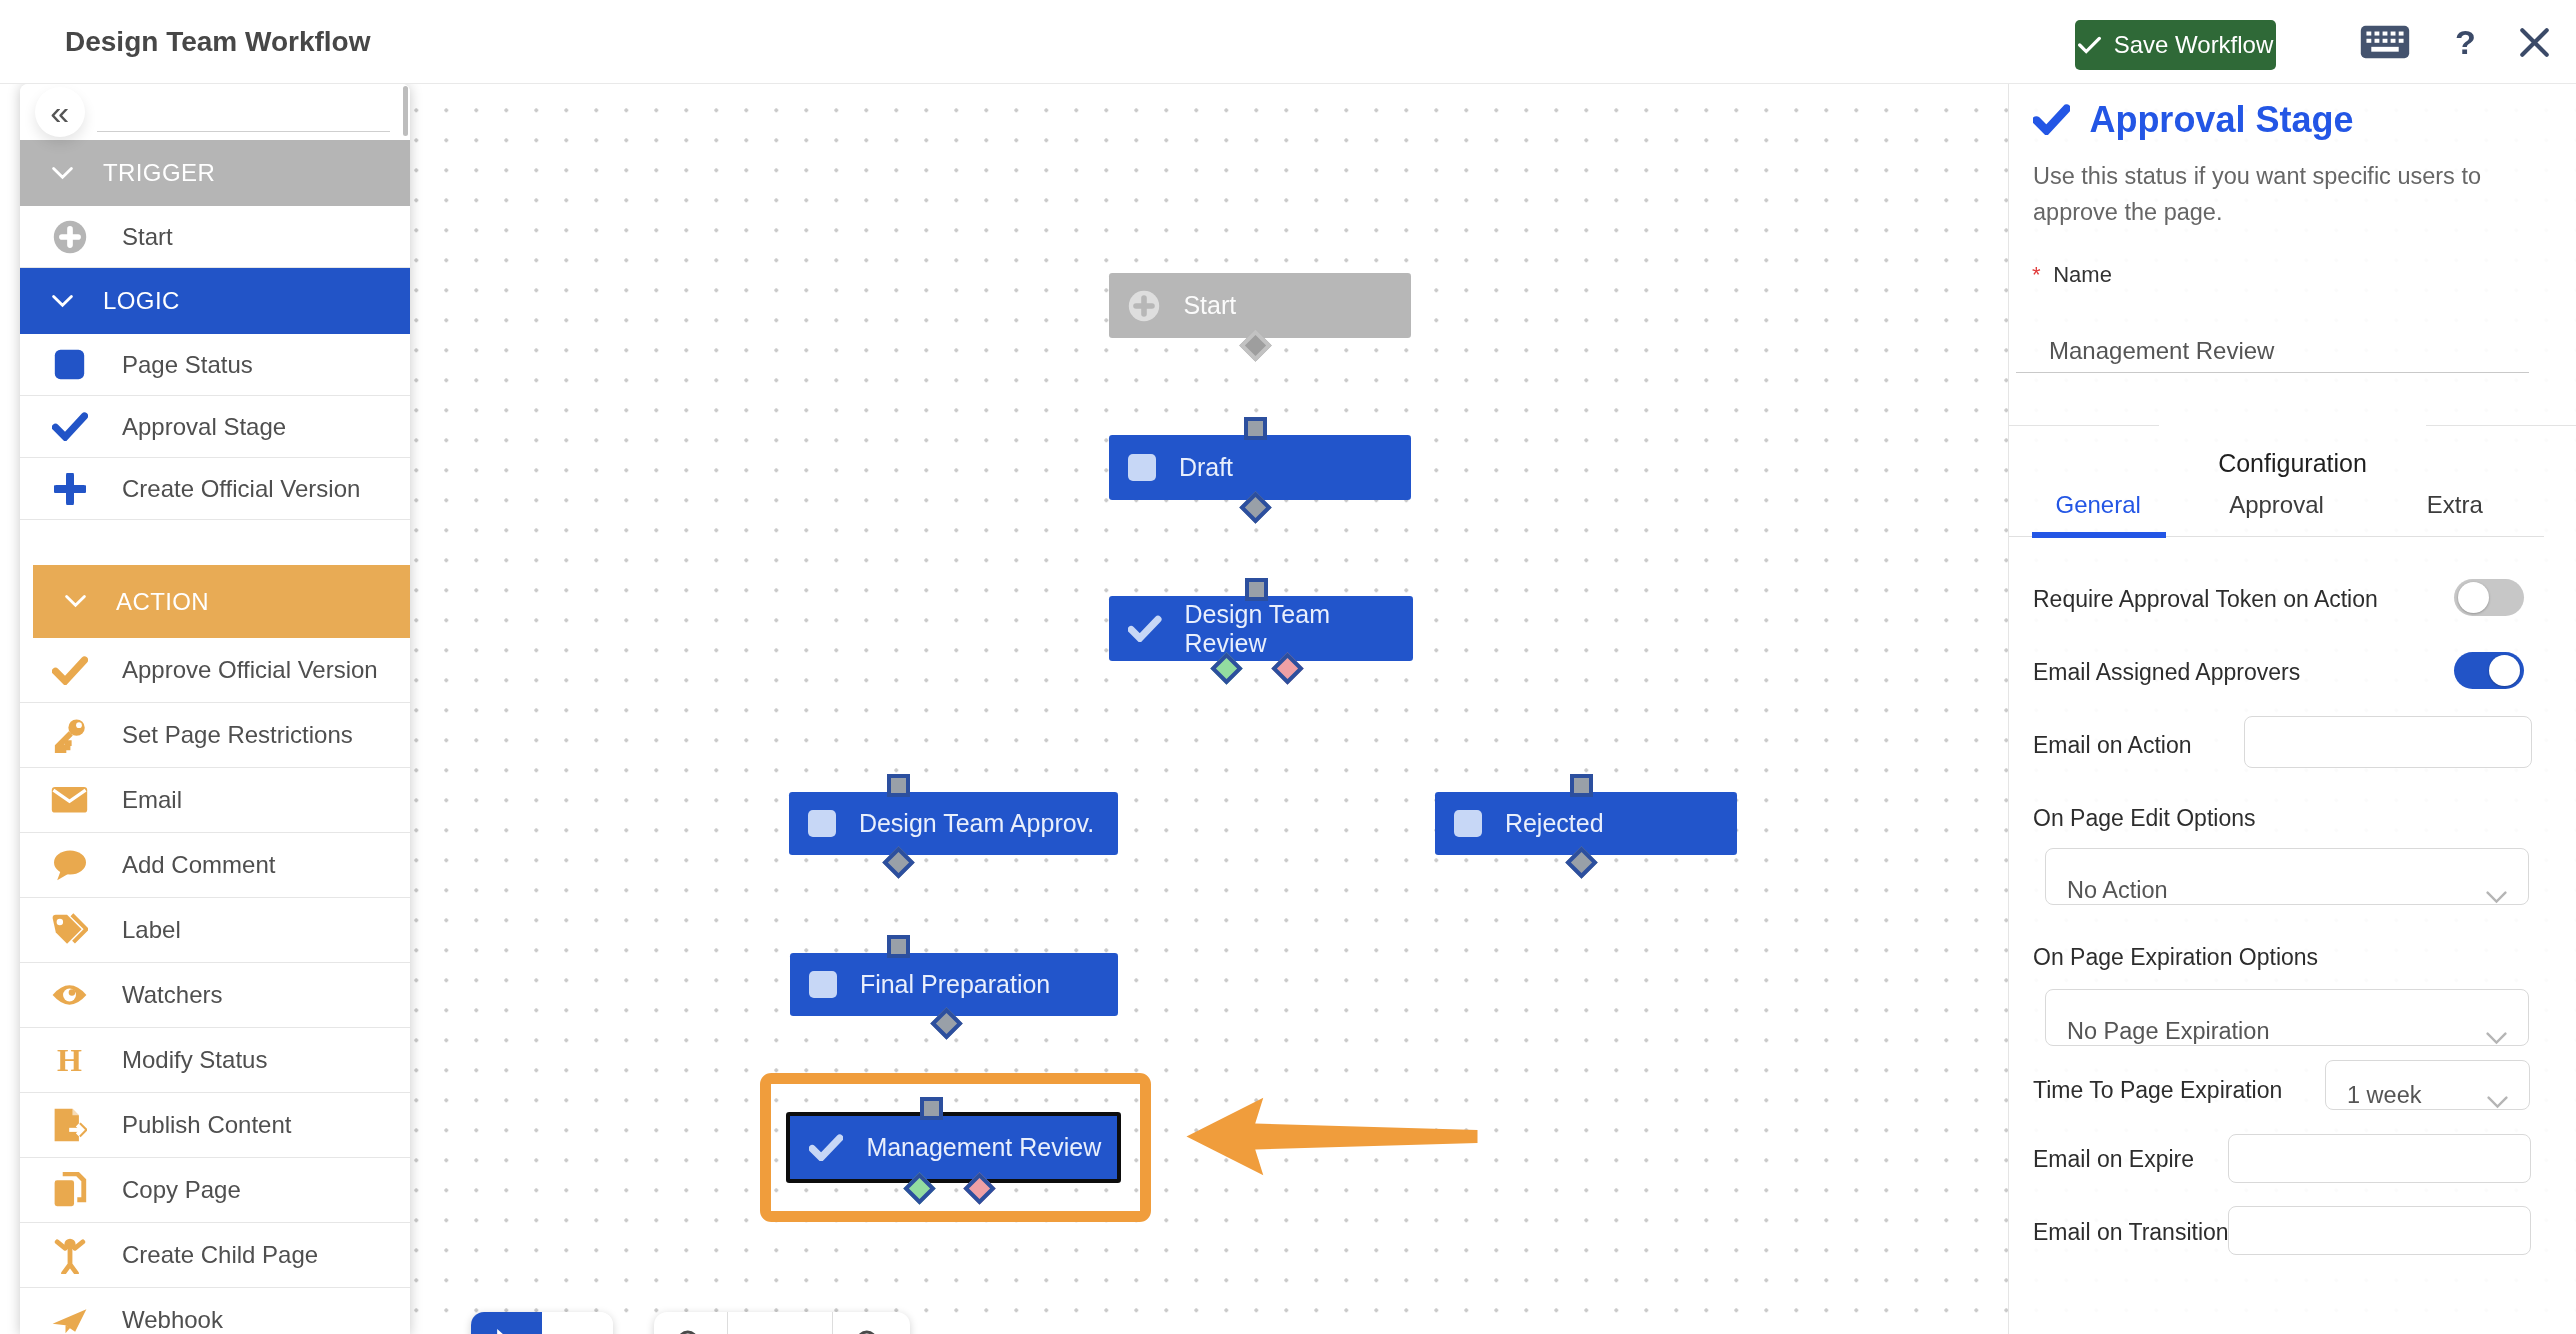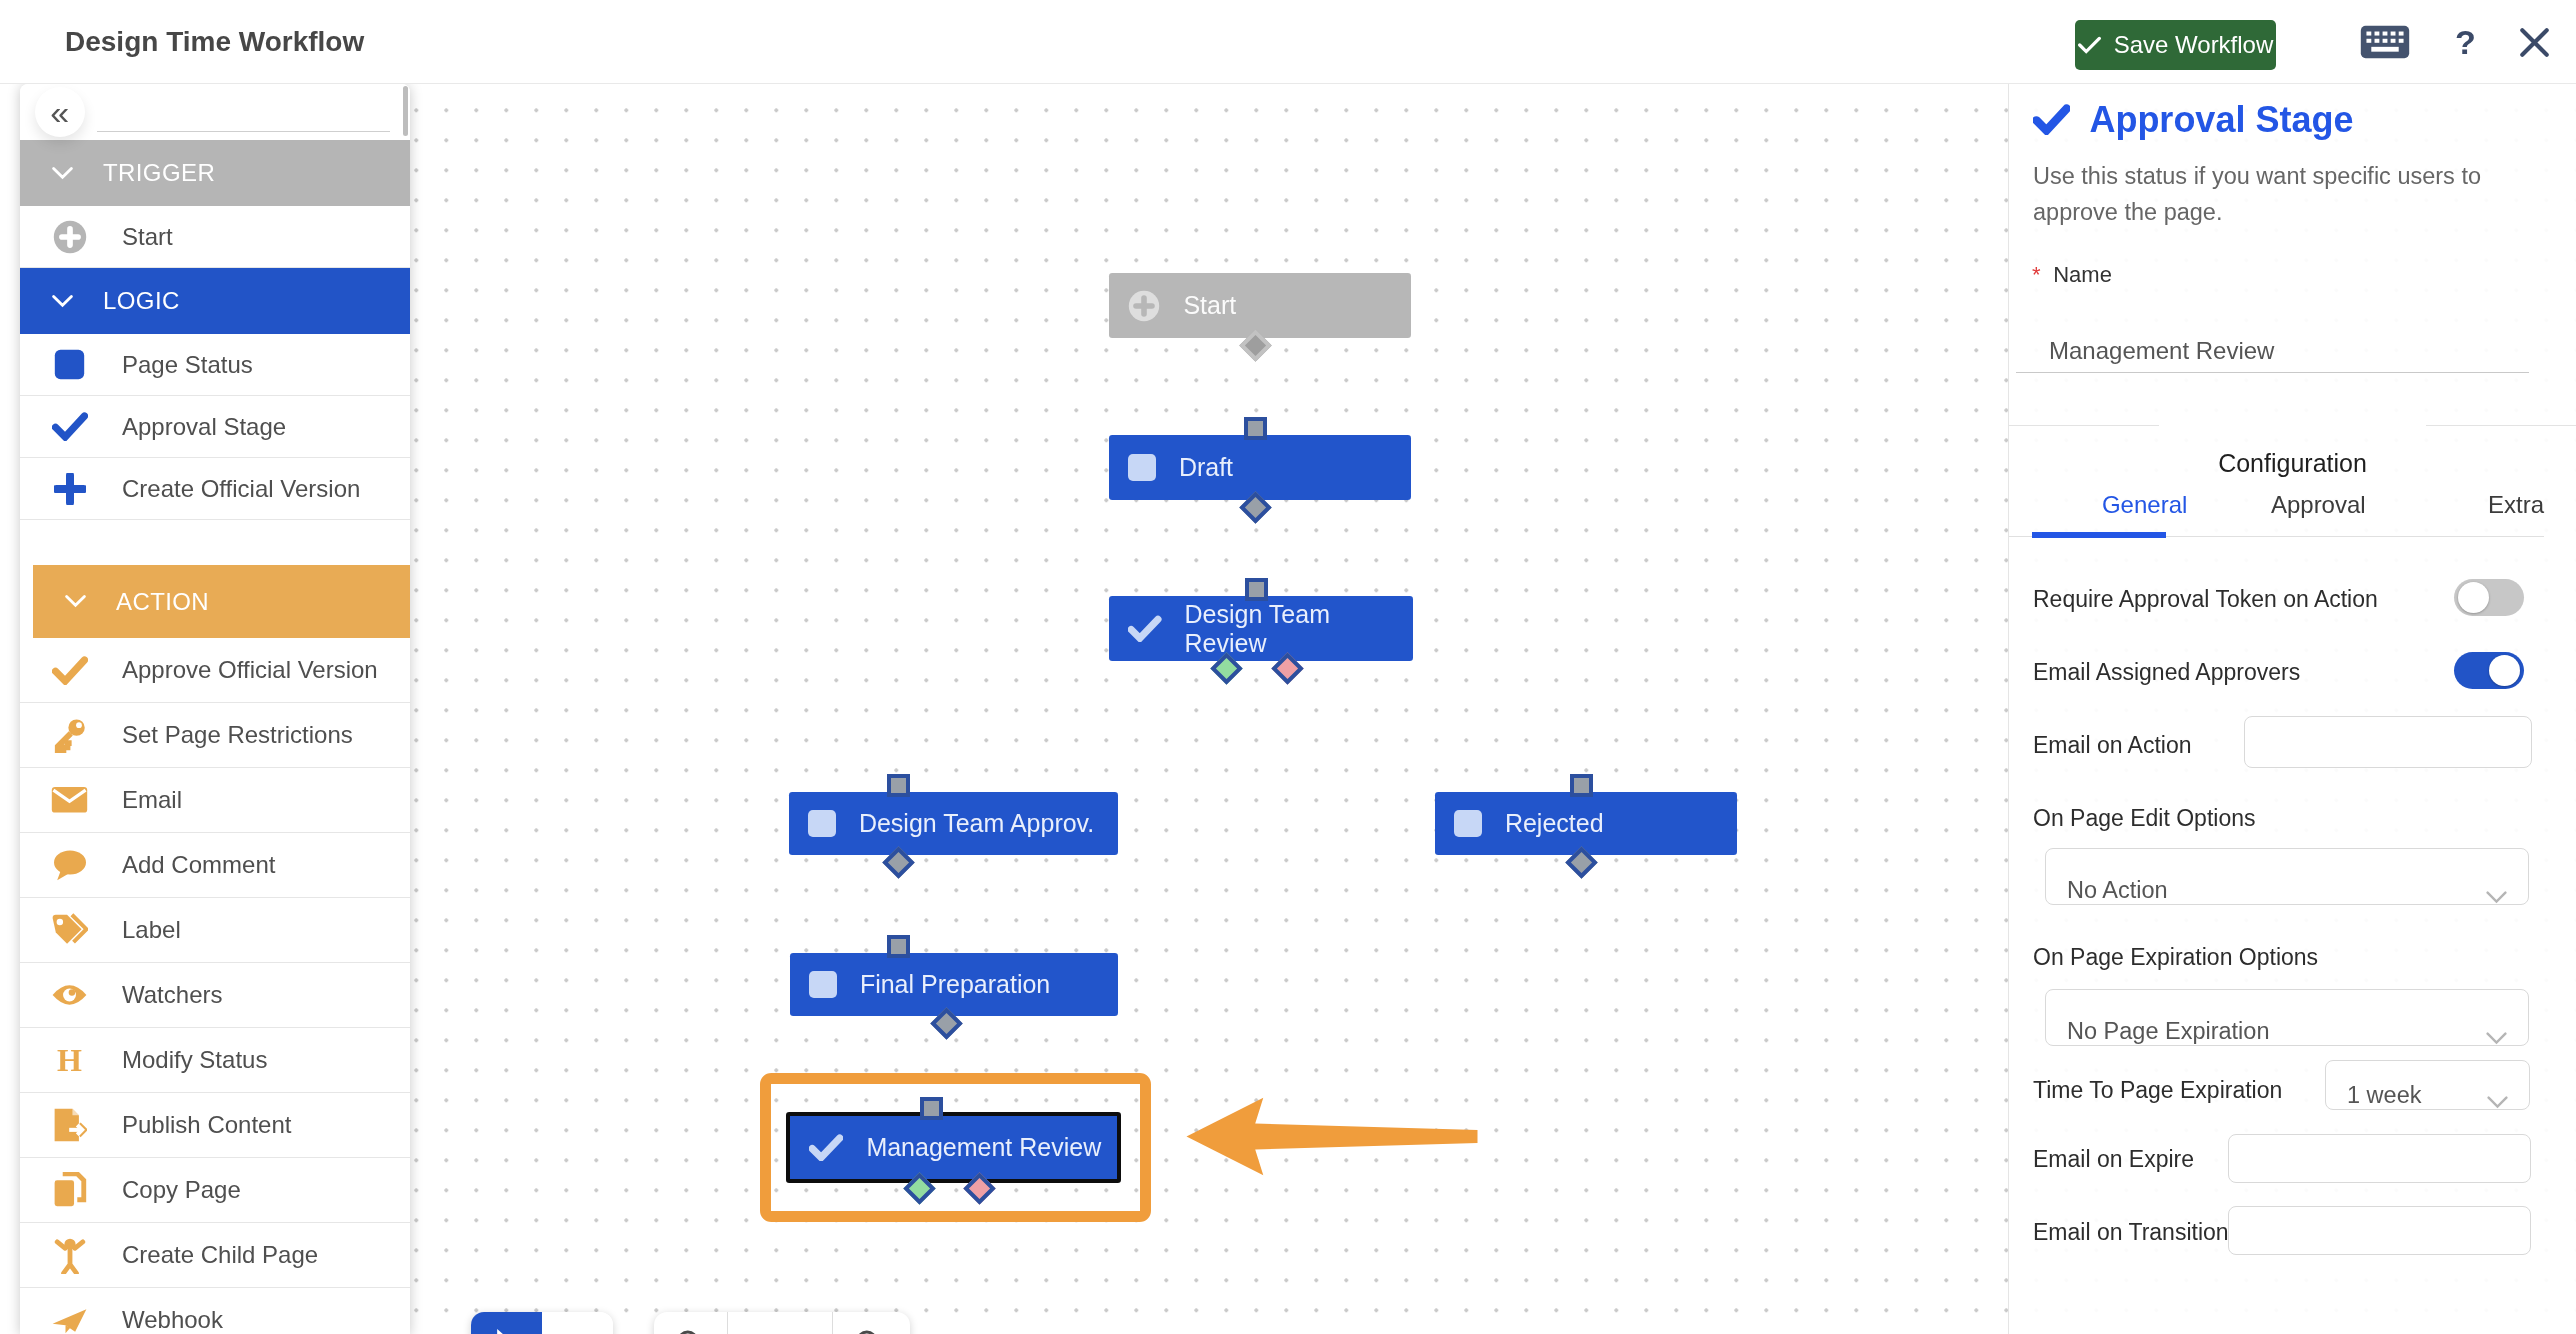--- a/index.html
+++ b/index.html
@@ -83,21 +83,21 @@
   .req{color:#e03b3b;margin-right:6.5px;}
   .name-value{position:absolute;left:40px;top:253px;font-size:24px;color:#555;}
   .name-underline{position:absolute;left:6.5px;right:47px;top:288px;border-bottom:1.6px solid #c9c9c9;}
   .config-row{position:absolute;left:0;right:0;top:325px;height:32px;}
   .config-title{position:absolute;left:50%;transform:translateX(-50%);font-size:25px;
     font-weight:500;color:#1f1f1f;margin-top:40px;}
   .cfg-line{position:absolute;top:16px;border-top:1.6px solid #e3e3e3;}
   .cfg-line.l{left:0;width:150px;}
   .cfg-line.r{right:0;width:150px;}
   .tabs{position:absolute;left:0;right:32px;top:398px;height:53px;display:flex;}
-  .tab{flex:1;text-align:right;font-size:24px;color:#3c3c3c;line-height:45px;cursor:pointer;}
+  .tab{flex:1;text-align:center;font-size:24px;color:#3c3c3c;line-height:45px;cursor:pointer;}
   .tab.active{color:#2356e5;}
   .tabs-underline{position:absolute;left:0;right:32px;top:452px;border-top:1.6px solid #e0e0e0;}
   .tab-active-bar{position:absolute;left:23px;top:448px;width:134px;height:5.7px;background:#2356e5;}
   .toggle-row-label{position:absolute;left:24px;font-size:23px;color:#2d2d2d;}
   .toggle{position:absolute;width:70px;height:37px;border-radius:19.4px;cursor:pointer;}
   .toggle.off{background:#c7c7c7;}
   .toggle.on{background:#2254c7;}
   .toggle .knob{position:absolute;top:3.2px;width:31px;height:31px;border-radius:50%;background:#fff;
     box-shadow:0 0.8px 2.4px rgba(0,0,0,0.3);}
   .toggle.off .knob{left:4px;}
@@ -444,21 +444,21 @@
   </div>
 
   <div class="fld-label" style="top:1062px">Email on Expire</div>
   <input class="txt-input" style="left: 219px; top: 1050px; width: 303px; height: 49px;" type="text">
 
   <div class="fld-label" style="top:1135px">Email on Transition</div>
   <input class="txt-input" style="left: 219px; top: 1122px; width: 303px; height: 49px;" type="text">
 </div>
 
 <div class="topbar">
-  <div class="app-title">Design Time Workflow</div>
+  <div class="app-title">Design Team Workflow</div>
   <div class="save-btn">
     <svg width="23" height="18" viewBox="0 0 28 22">
       <path d="M2 11 L10 19 L26 3" stroke="#fff" stroke-width="4" fill="none" stroke-linecap="round"></path>
     </svg>
     <span>Save Workflow</span>
   </div>
   <div class="icon-btn kbd-btn">
     <svg width="50" height="34" viewBox="0 0 62 42">
       <rect x="1" y="1" width="60" height="40" rx="6" fill="#44536e"></rect>
       <g fill="#fff">

